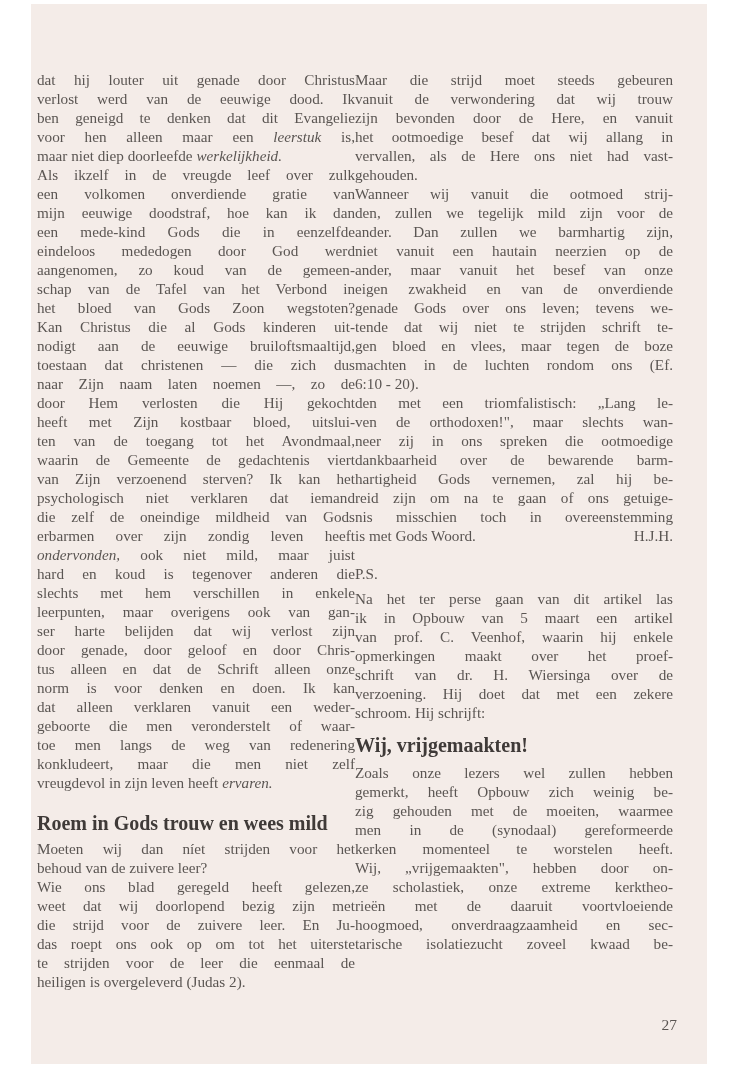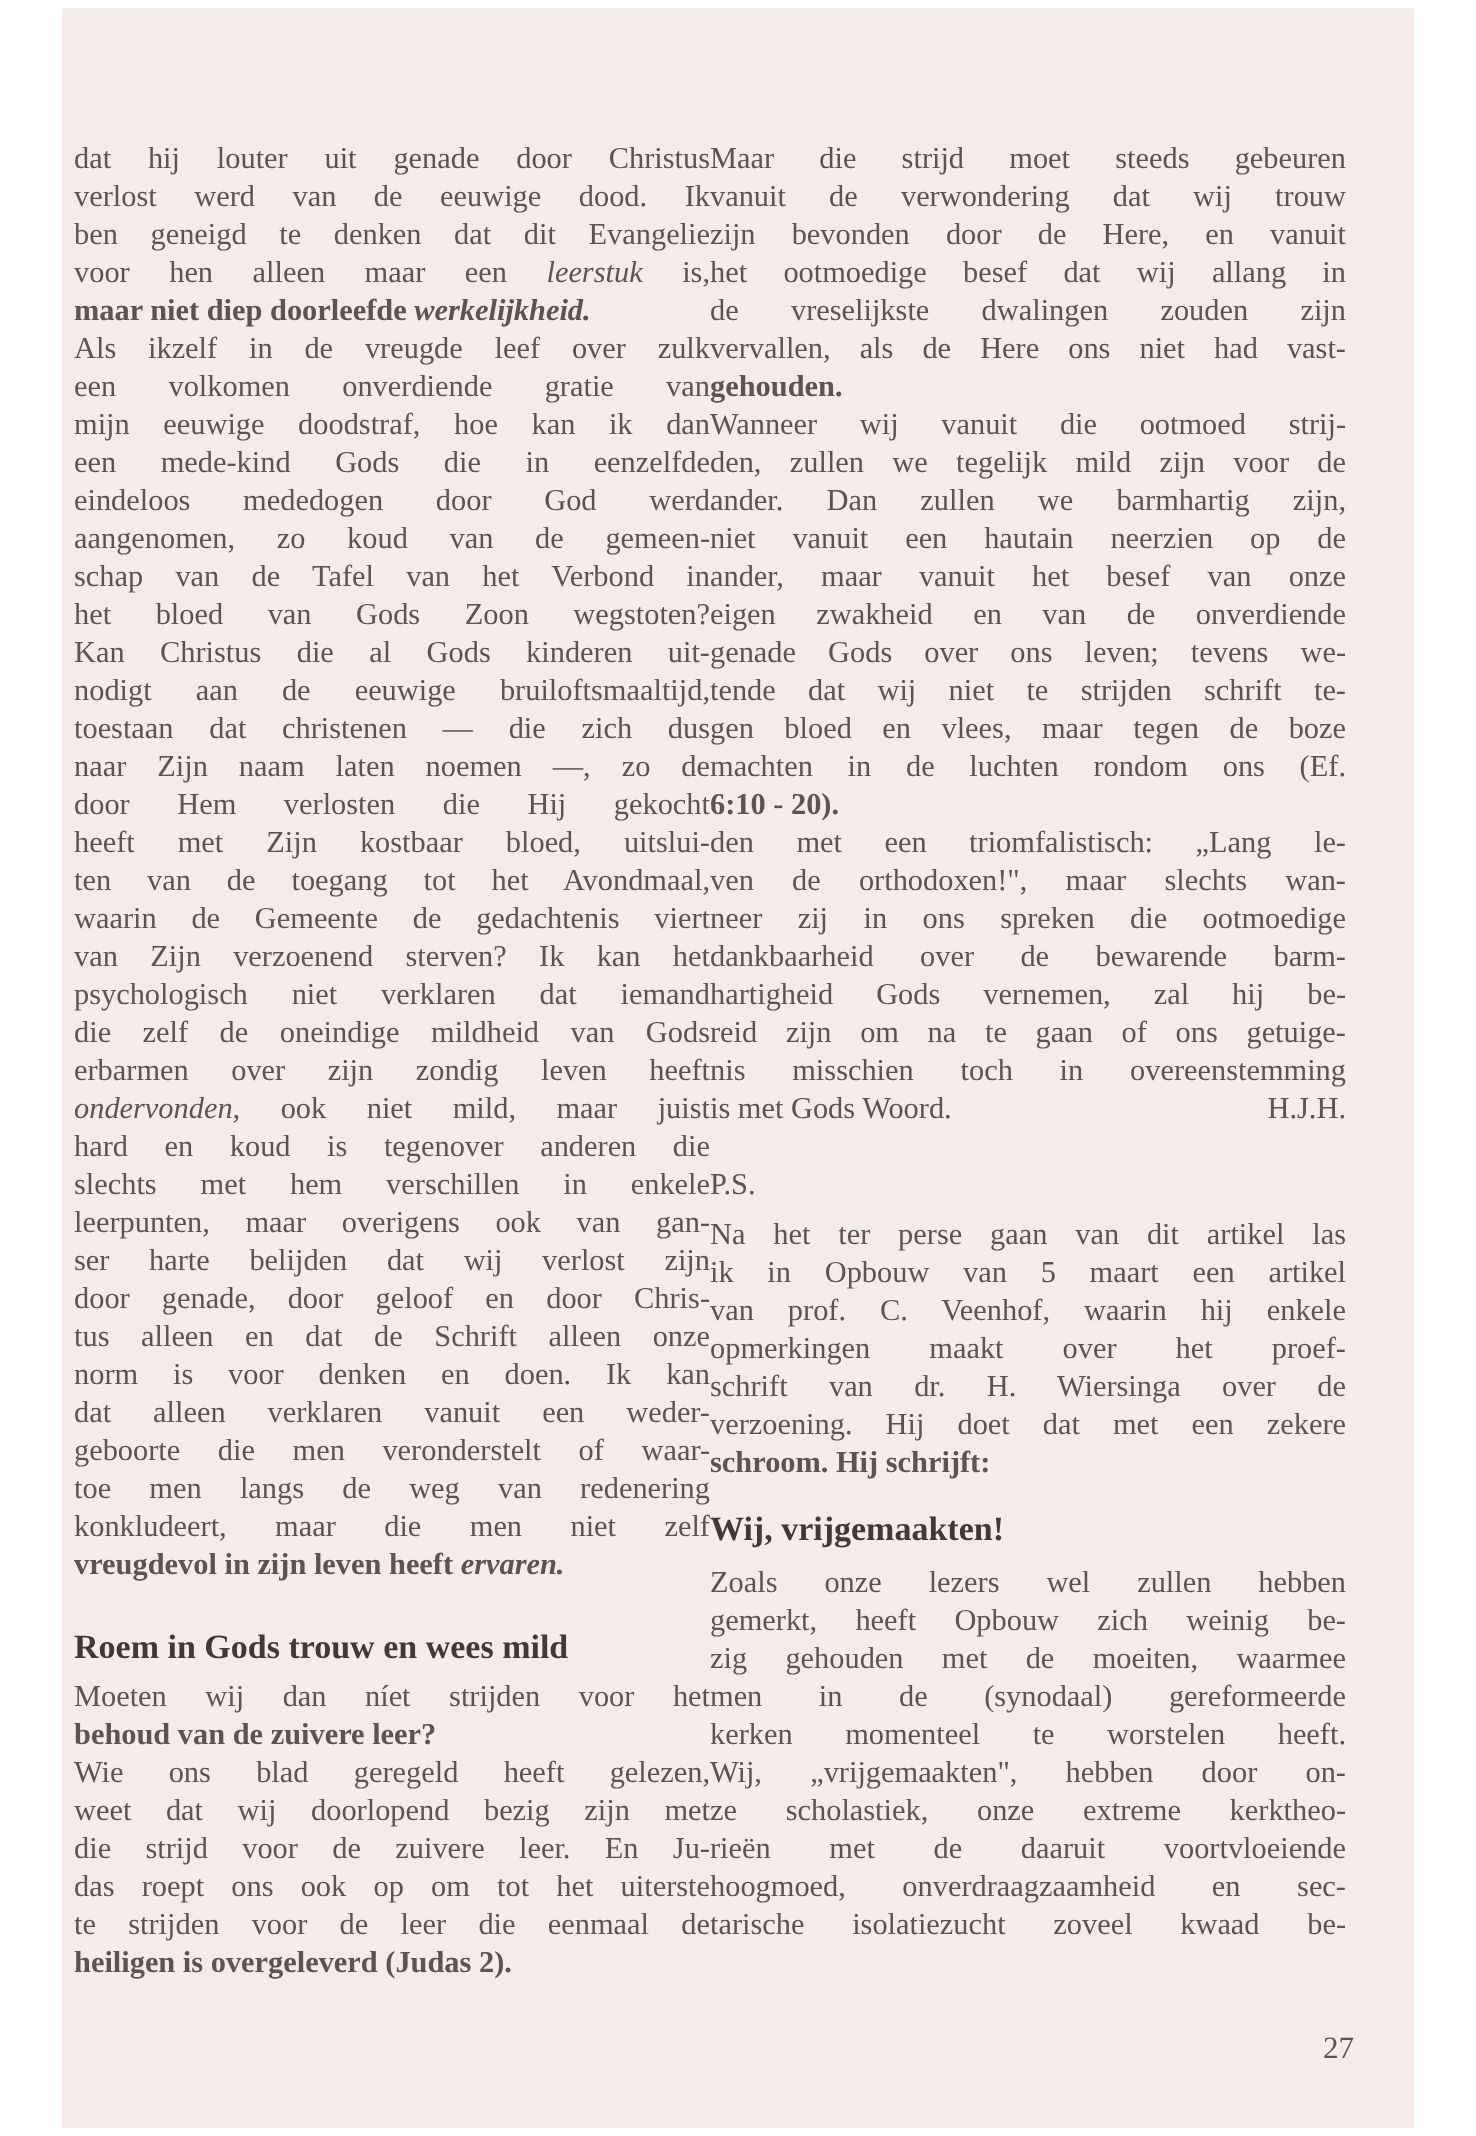--- a/index.html
+++ b/index.html
@@ -11,26 +11,26 @@
     .col {
       position: absolute; top: 30px; width: 318px;
       font-family: "Liberation Serif", "DejaVu Serif", serif;
       font-size: 15.2px; line-height: 19px; color: #5a5552;
       text-align: justify;
       margin-top: 36px;
     }
     .col.left { left: 6px; }
     .col.right { left: 324px; top: 30px; }
     .line { display: block; text-align: justify; text-align-last: justify; white-space: nowrap; height: 19px; }
-    .line.last { text-align-last: left; font-weight: bold; }
+    .line.last { text-align-last: left; }
     .line.sig { display: flex; justify-content: space-between; }
     em { font-style: italic; }
     .heading {
       font-family: "Liberation Serif", "DejaVu Serif", serif;
-      font-weight: bold; font-size: 17px; color: #3f3a38;
+      font-weight: bold; font-size: 20px; color: #3f3a38;
       height: 19px; line-height: 19px; white-space: nowrap;
     }
     .ps { height: 19px; line-height: 19px; }
     .page-number {
       position: absolute; right: 30px; top: 1012px;
       font-family: "Liberation Serif", "DejaVu Serif", serif;
       font-size: 15.5px; color: #5a5552;
     }
   </style>
 </head>
@@ -97,21 +97,20 @@
       <span class="line last">heiligen is overgeleverd (Judas 2).</span>
     </div>
   </div>
 
   <div class="col right">
     <div>
       <span class="line">Maar die strijd moet steeds gebeuren</span>
       <span class="line">vanuit de verwondering dat wij trouw</span>
       <span class="line">zijn bevonden door de Here, en vanuit</span>
       <span class="line">het ootmoedige besef dat wij allang in</span>
-      <span class="line">de vreselijkste dwalingen zouden zijn</span>
       <span class="line">vervallen, als de Here ons niet had vast-</span>
       <span class="line last">gehouden.</span>
     </div>
     <div>
       <span class="line">Wanneer wij vanuit die ootmoed strij-</span>
       <span class="line">den, zullen we tegelijk mild zijn voor de</span>
       <span class="line">ander. Dan zullen we barmhartig zijn,</span>
       <span class="line">niet vanuit een hautain neerzien op de</span>
       <span class="line">ander, maar vanuit het besef van onze</span>
       <span class="line">eigen zwakheid en van de onverdiende</span>

